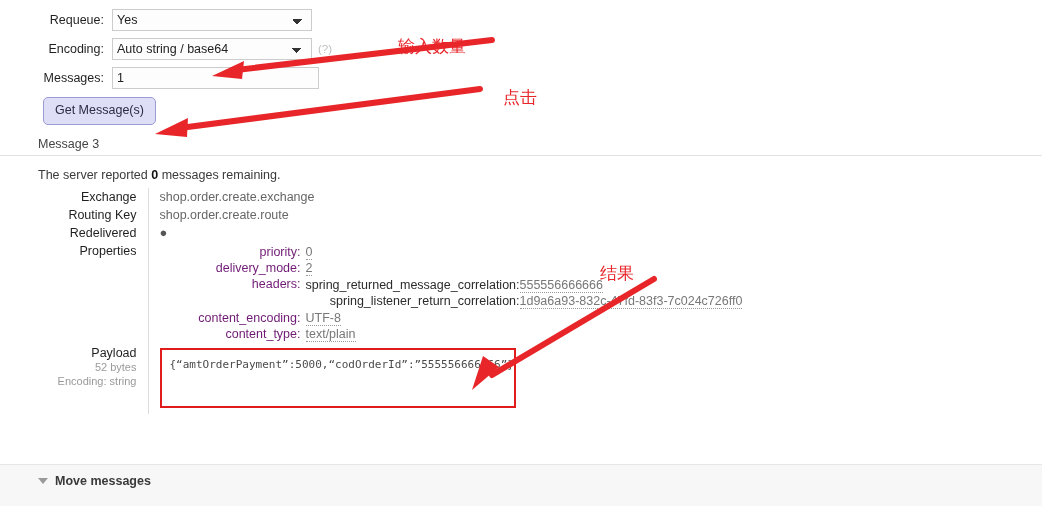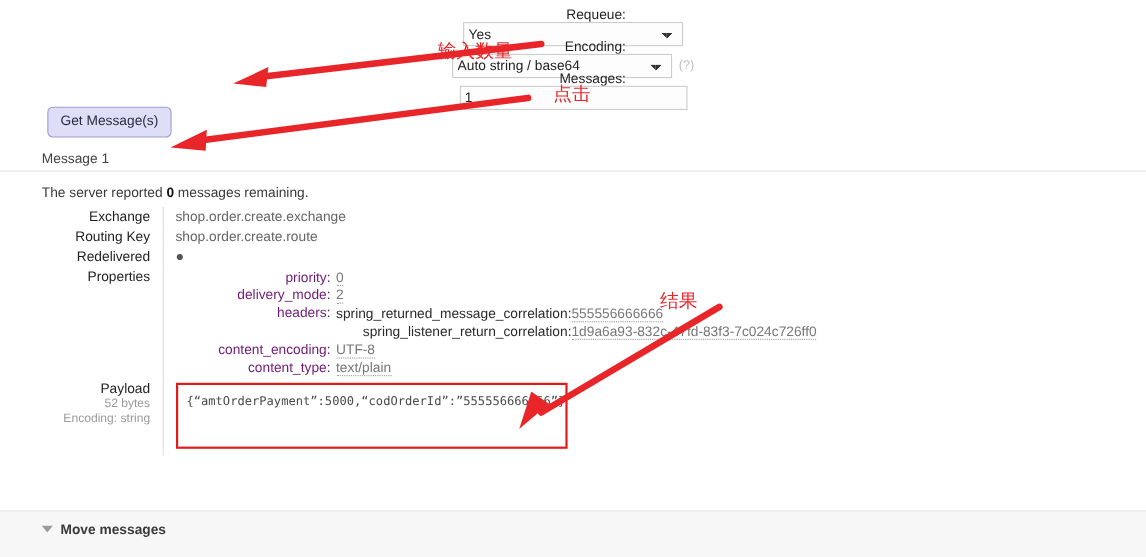--- a/index.html
+++ b/index.html
@@ -17,21 +17,20 @@
 
   #page { position: relative; width: 1042px; height: 506px; }
 
   
   .form-area { padding-top: 6px; }
   .form-row {
     display: flex;
     align-items: center;
     height: 27px;
     margin-bottom: 2px;
-    flex-direction: column;
   }
   .form-label {
     width: 112px;
     text-align: right;
     padding-right: 8px;
     font-size: 12.5px;
     color: #1f1f1f;
     white-space: nowrap;
   }
   .ctrl-wrap { display: flex; align-items: center; }
@@ -194,21 +193,21 @@
     pointer-events: none;
   }
   .anno-text {
     position: absolute;
     color: #e8262a;
     font-family: "DejaVu Sans", sans-serif;
     font-size: 17px;
     white-space: nowrap;
   }
   #anno-qty { left: 398px; top: 35px; font-family: Liberation Serif, serif; }
-  #anno-click { left: 503px; top: 74px; }
+  #anno-click { left: 503px; top: 86px; }
   #anno-result { left: 600px; top: 262px; }
 </style>
 </head>
 <body>
 
 <div id="page">
 
   <div class="form-area">
 
     <div class="form-row">
@@ -235,21 +234,21 @@
       <div class="ctrl-wrap">
         <input class="fld" type="text" value="1" style="">
       </div>
     </div>
 
     <div class="btn-row">
       <button class="getmsg">Get Message(s)</button>
     </div>
   </div>
 
-  <div class="msg-head">Message 1</div>
+  <div class="msg-head">Message 3</div>
 
   <div class="server-line">
     <span>The server reported </span><b>0</b><span> messages remaining.</span>
   </div>
 
   <table class="prop-table">
     <tbody>
         <tr>
       <td class="key">Exchange</td>
       <td class="val">shop.order.create.exchange</td>

